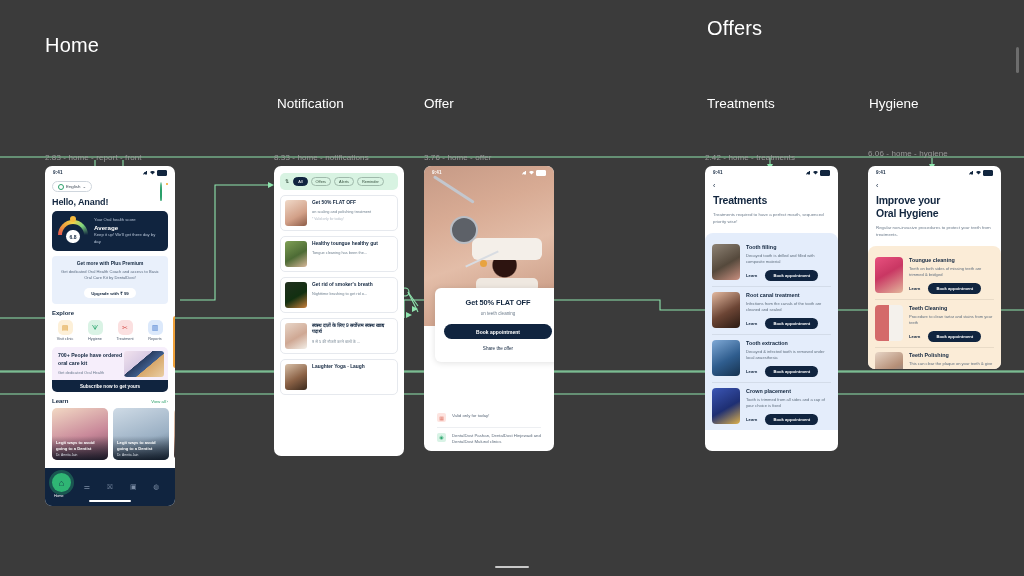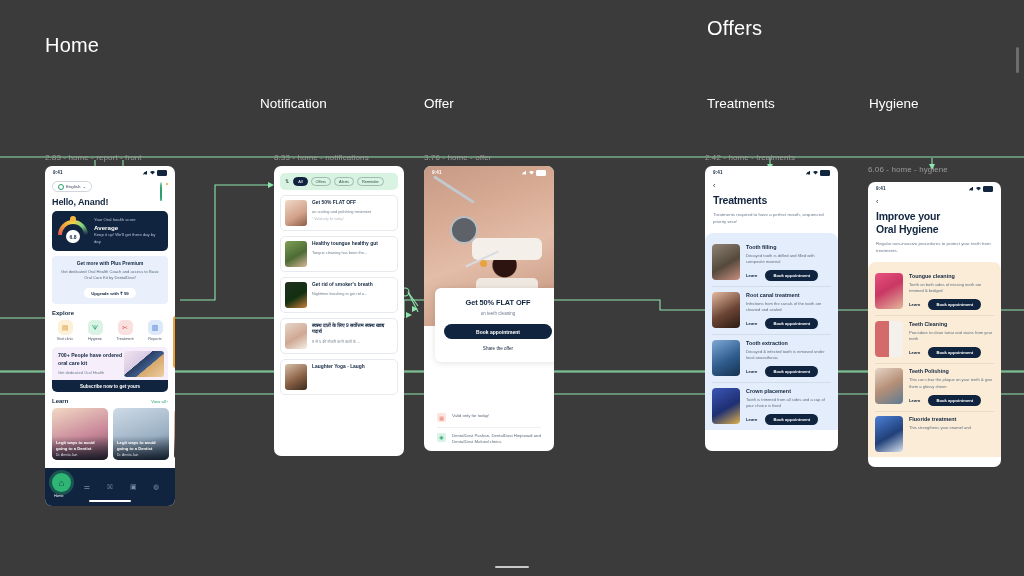--- a/index.html
+++ b/index.html
@@ -118,21 +118,21 @@
   .o-btn{margin-top:8px;background:#10243f;color:#fff;font-size:5px;font-weight:700;text-align:center;border-radius:9px;padding:4.5px 0;}
   .o-share{font-size:4.6px;color:#12263f;text-align:center;margin-top:7px;}
   .o-rows{position:absolute;left:11px;top:242px;width:108px;}
   .o-row{display:flex;gap:6px;align-items:flex-start;padding:5px 2px;}
   .o-ico{width:9px;height:9px;border-radius:2px;flex:0 0 auto;display:flex;align-items:center;justify-content:center;font-size:5px;}
   .o-rt{font-size:4.3px;color:#5d6b7b;line-height:1.55;flex:1;}
   .o-div{height:.6px;background:#edeff2;margin:0 2px;}
 
   
   #p4{left:705px;top:166px;width:133px;height:285px;border-radius:7px;}
-  #p5{left:868px;top:166px;width:133px;height:285px;border-radius:7px;margin-top:16px;}
+  #p5{left:868px;top:166px;width:133px;height:203px;border-radius:7px;}
   .t-back{font-size:7px;color:#12263f;padding:4px 0 0 8px;}
   .t-h{font-size:10.5px;font-weight:700;color:#12263f;padding:5px 8px 0 8px;line-height:1.22;letter-spacing:-.2px;}
   .t-sub{font-size:4.4px;color:#6d7c8c;padding:4px 8px 0 8px;line-height:1.6;}
   .t-panel{margin-top:8px;border-radius:8px 8px 0 0;padding:6px 7px 0 7px;}
   .t-panel.blue{background:#e4edfb;}
   .t-panel.cream{background:#fbecd7;}
   .t-item{display:flex;gap:6px;padding:5px 0;}
   .t-thumb{width:28px;height:36px;border-radius:4px;flex:0 0 auto;}
   .t-body{flex:1;}
   .t-t{font-size:5.4px;font-weight:700;color:#12263f;}
@@ -181,30 +181,30 @@
       <path d="M345,306 L400,296"></path>
       <path d="M408,292 L418,306"></path>
       <path d="M408,292 L418,312"></path>
       <path d="M123,303 L123,305"></path>
     </g>
   </svg>
 
   <div class="sec-title" style="left:45px;top:34px;">Home</div>
   <div class="sec-title" style="left:707px;top:17px;">Offers</div>
 
-  <div class="sub-title" style="left:260px;top:96px;">Notification</div>
+  <div class="sub-title" style="left:277px;top:96px;">Notification</div>
   <div class="sub-title" style="left:424px;top:96px;">Offer</div>
   <div class="sub-title" style="left:707px;top:96px;">Treatments</div>
   <div class="sub-title" style="left:869px;top:96px;">Hygiene</div>
 
   <div class="frame-label" style="left:45px;top:153px;">2.83 - home - report - front</div>
   <div class="frame-label" style="left:274px;top:153px;">8.33 - home - notifications</div>
   <div class="frame-label" style="left:424px;top:153px;">3.76 - home - offer</div>
   <div class="frame-label" style="left:705px;top:153px;">2.42 - home - treatments</div>
-  <div class="frame-label" style="left:868px;top:165px;">6.06 - home - hygiene</div>
+  <div class="frame-label" style="left:868px;top:149px;">6.06 - home - hygiene</div>
 
   <div class="phone" id="p1">
     <div class="statusbar" style="color:#12263f;">
       <span class="sb-left">9:41</span>
       <span class="sb-right">
         <i class="sb-bar"></i>
         <i class="sb-wifi"></i>
         <i class="sb-batt"></i>
       </span>
     </div>

